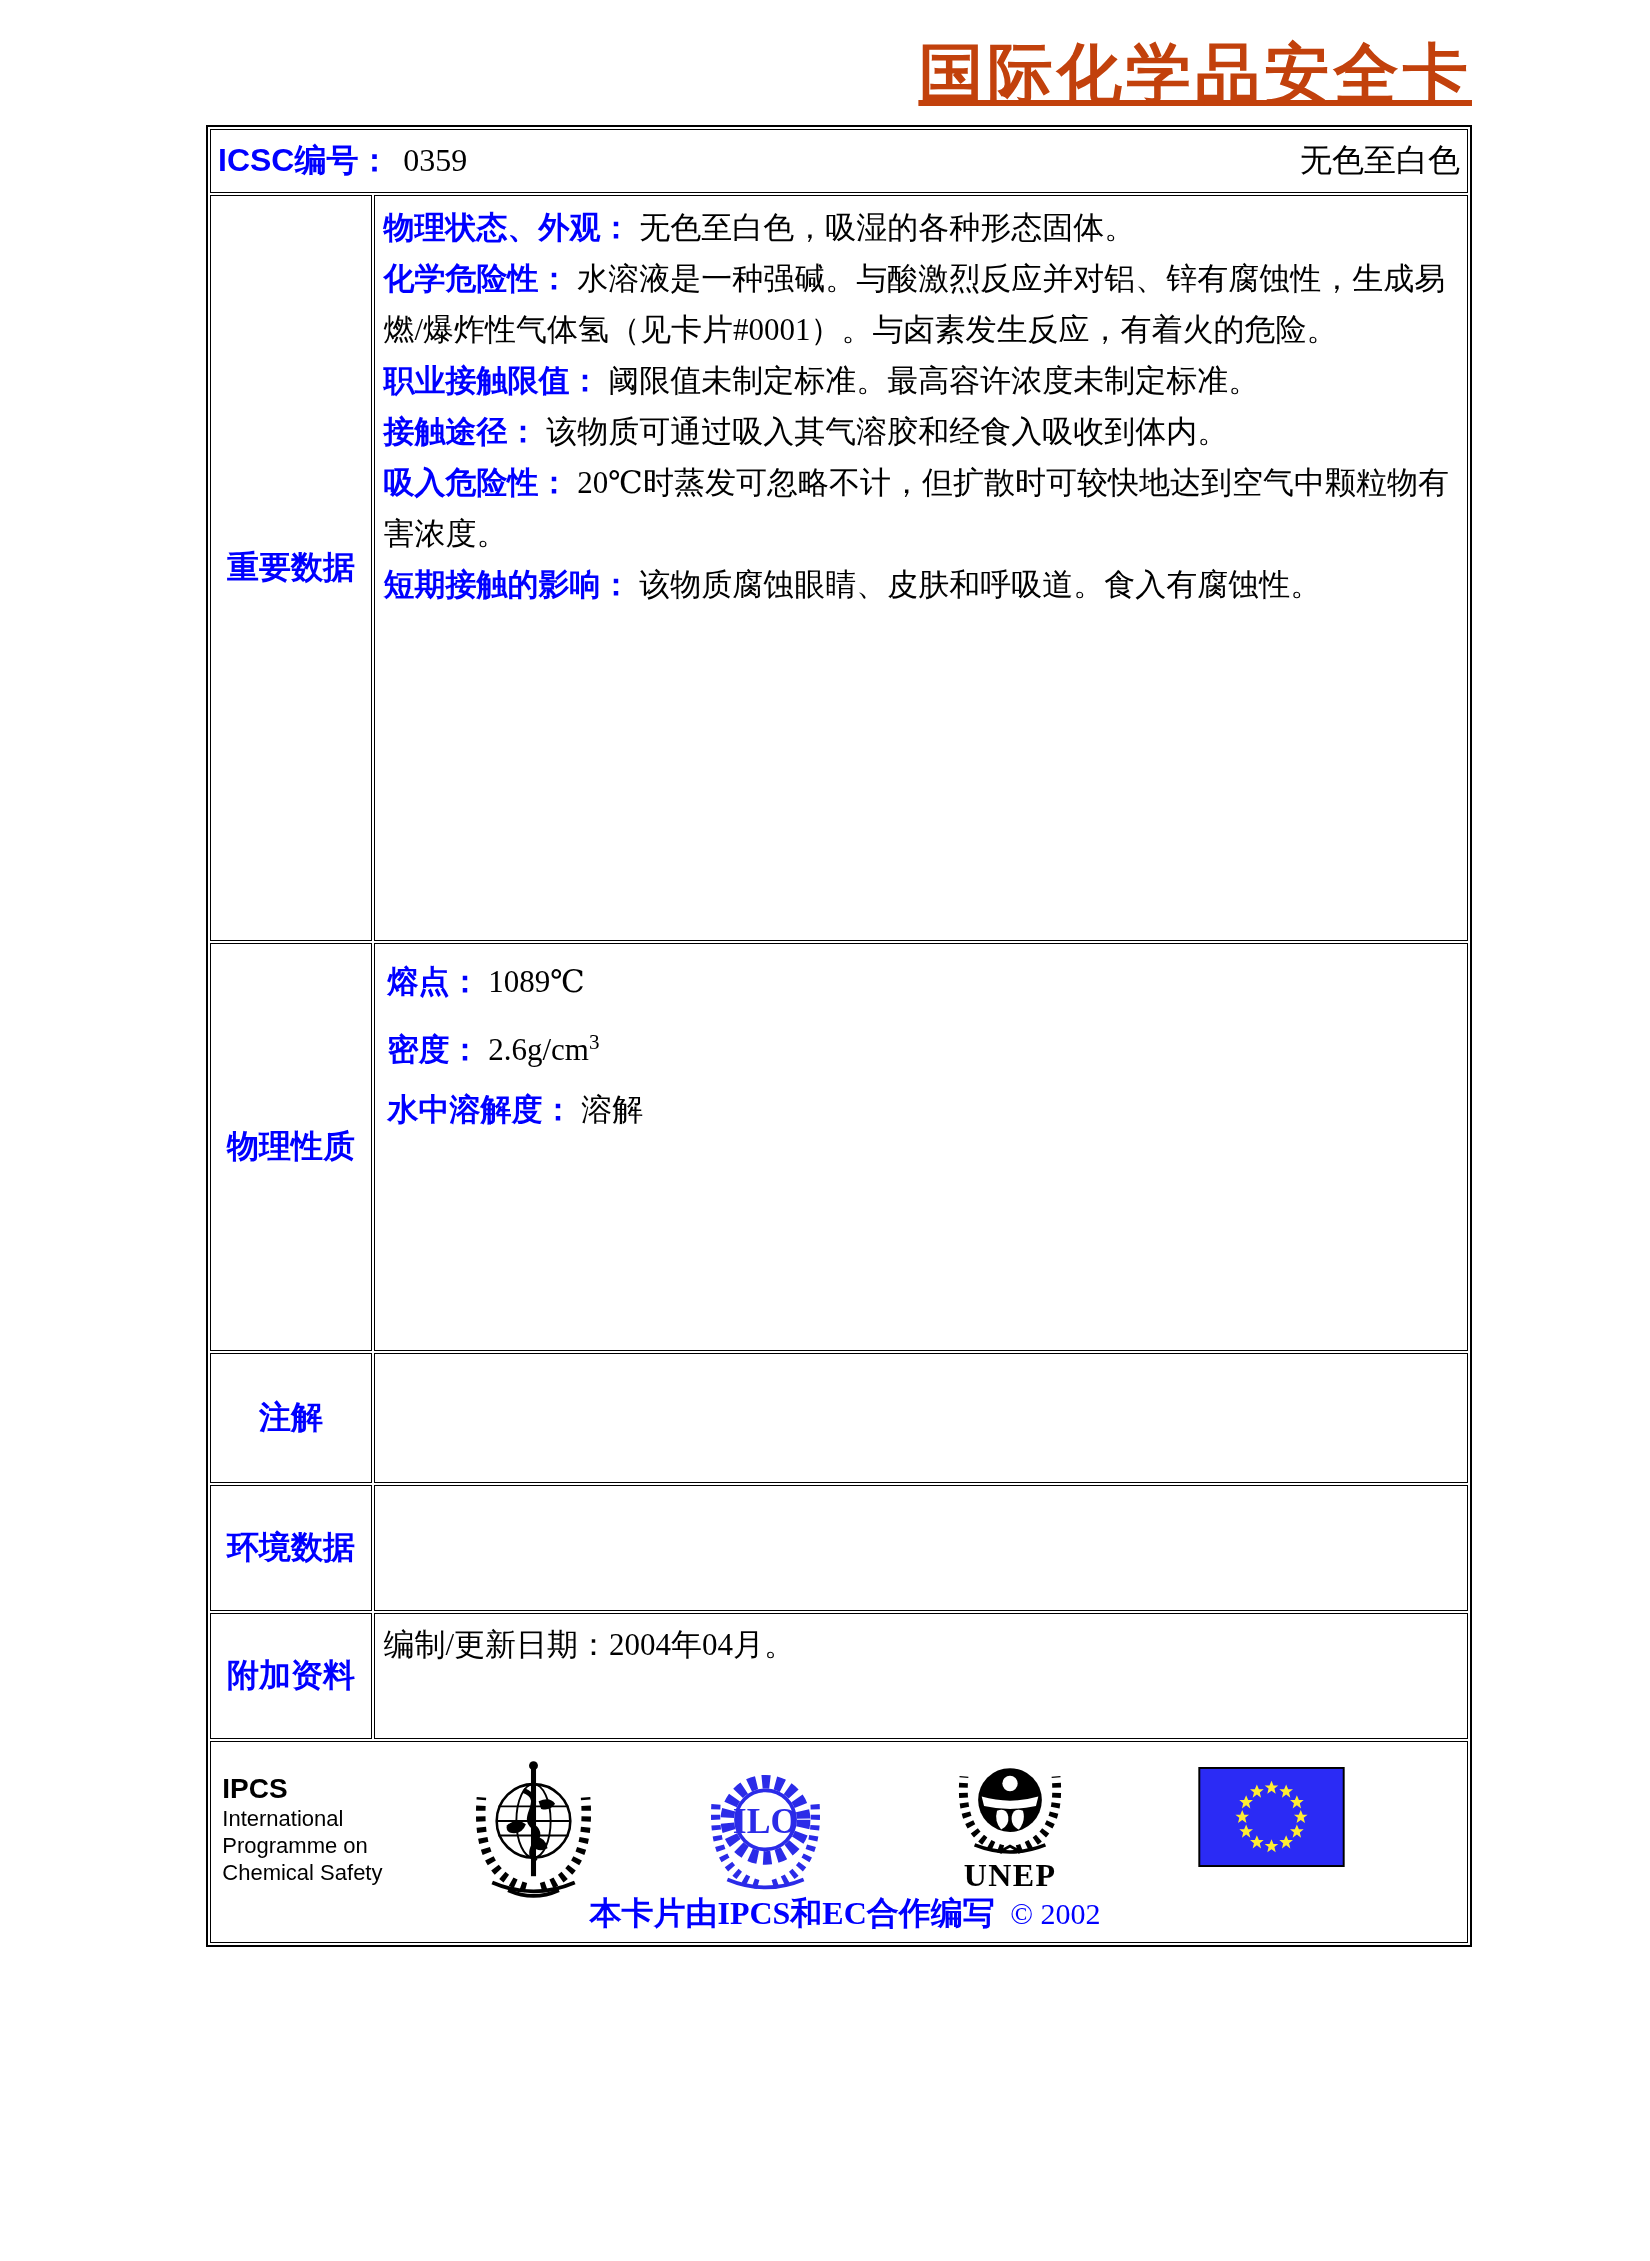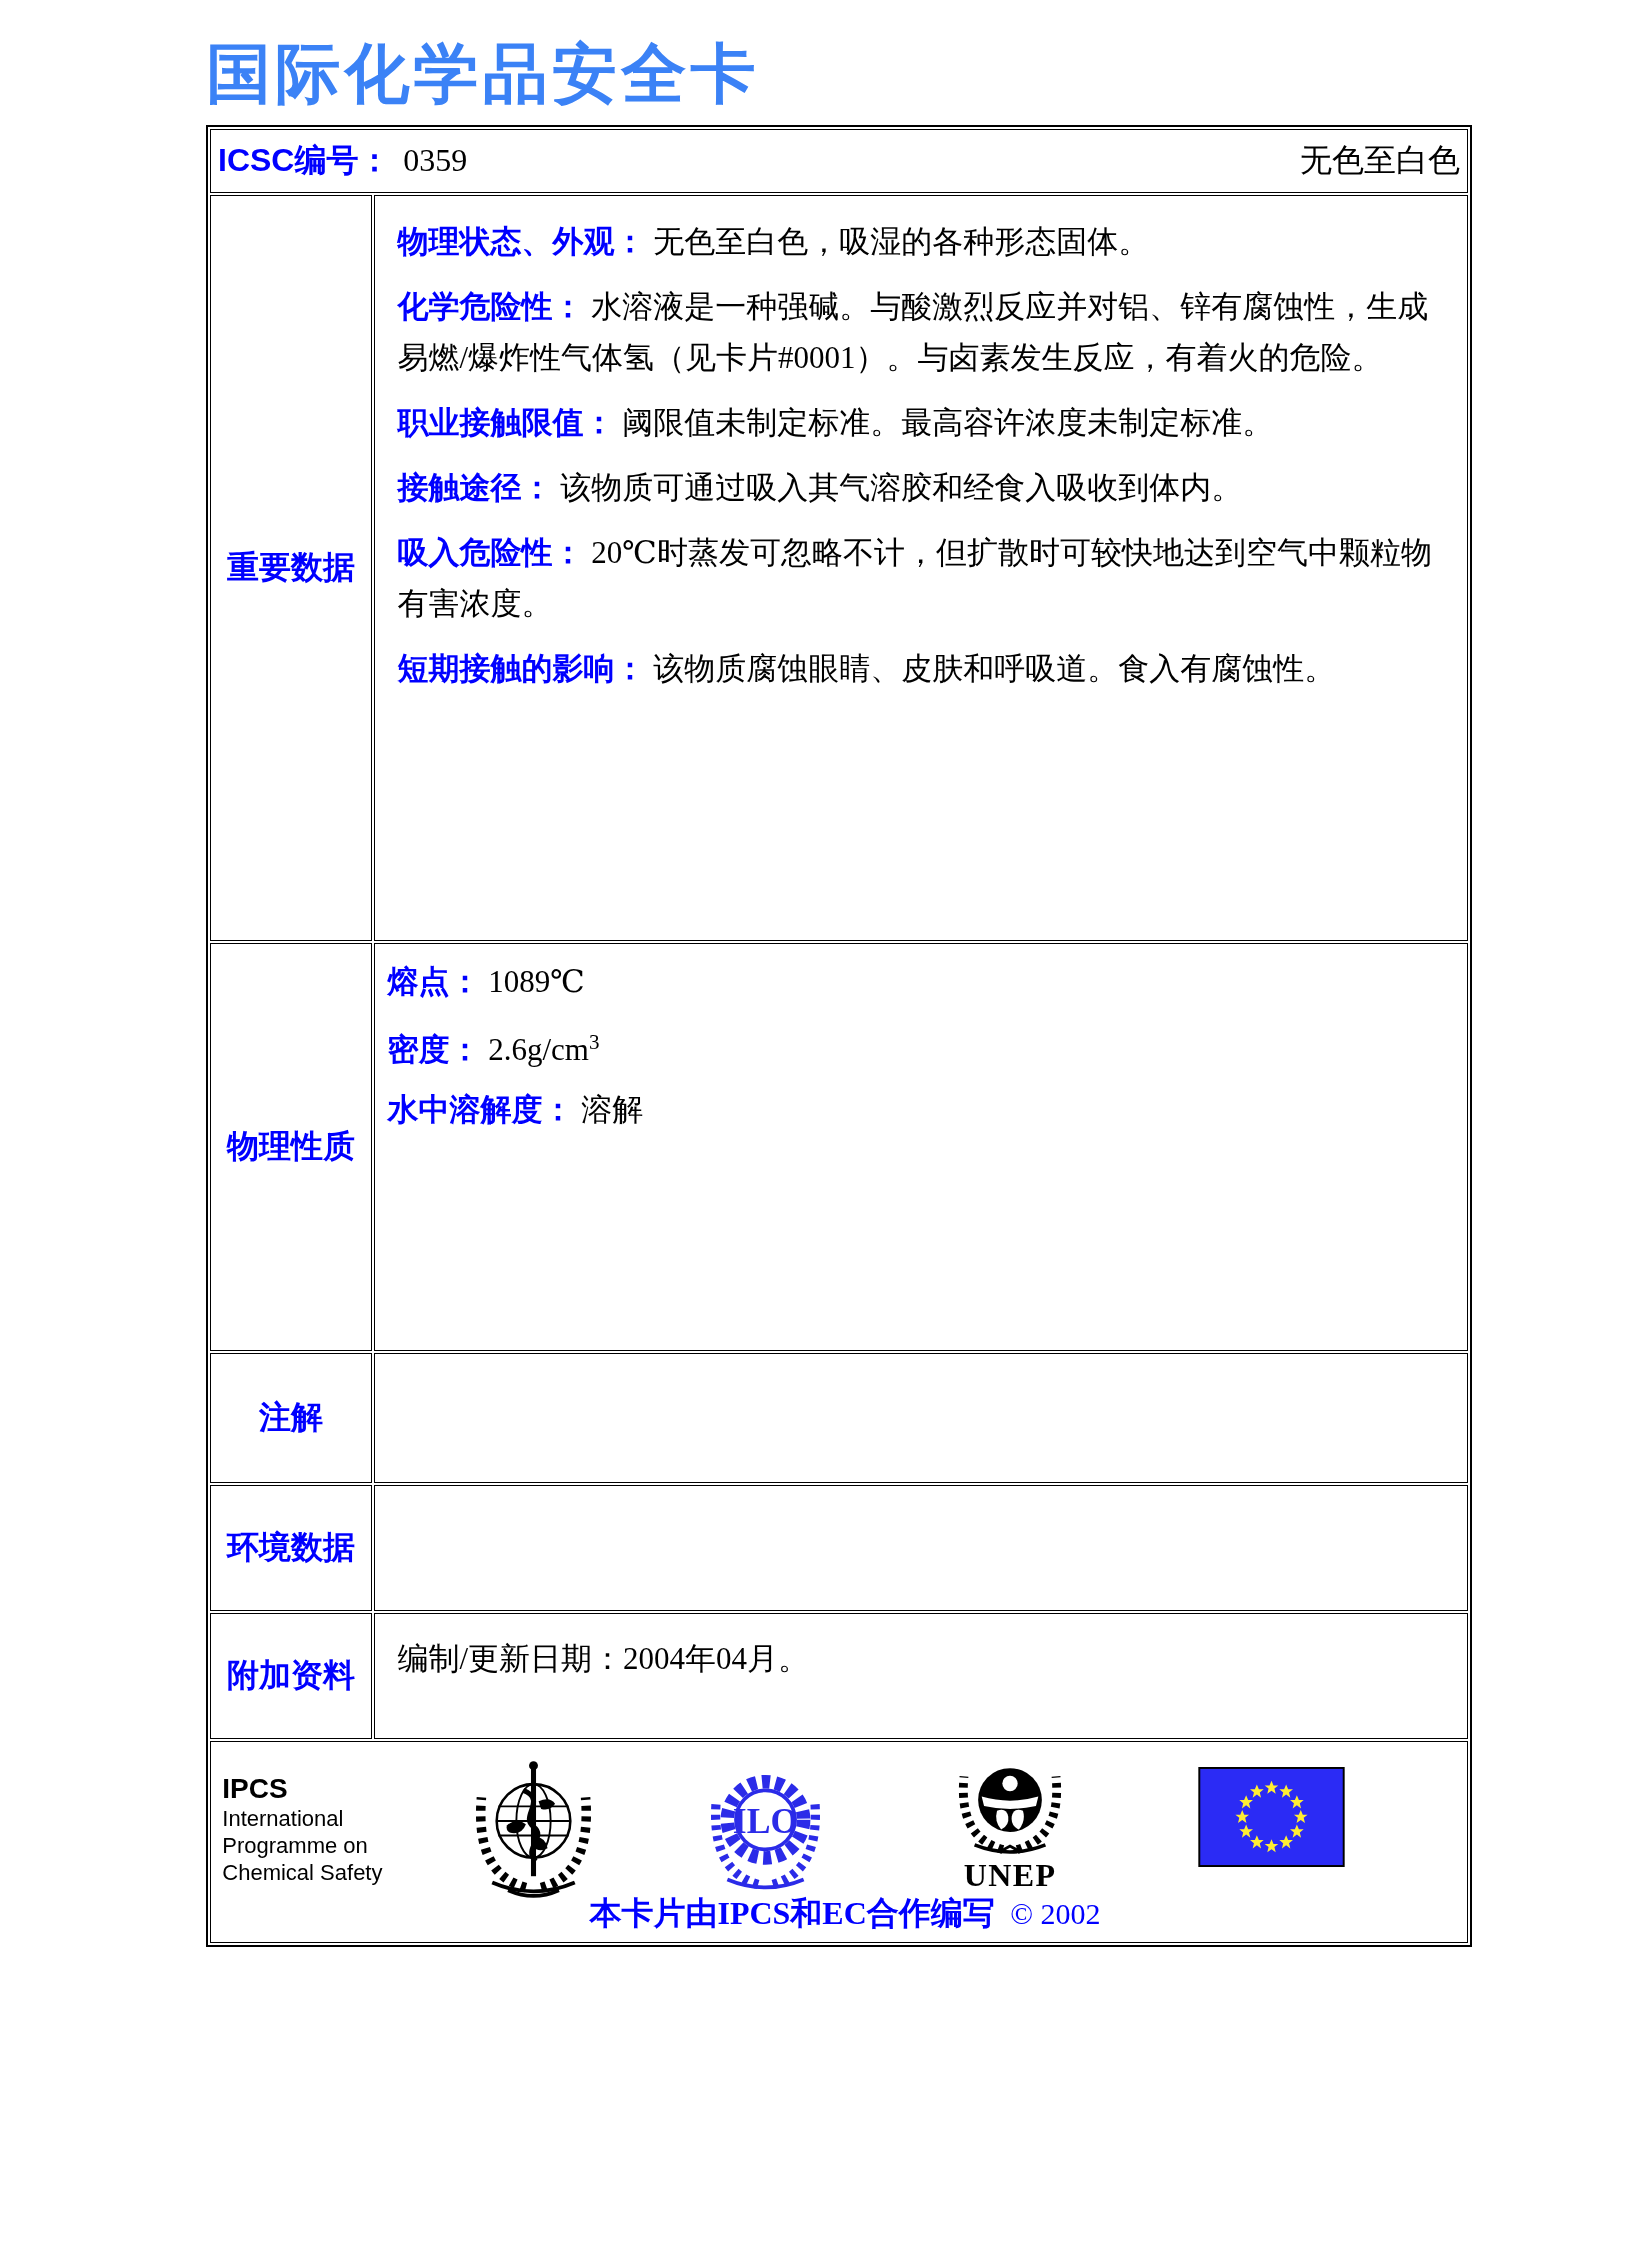--- a/index.html
+++ b/index.html
@@ -4,44 +4,44 @@
 <style>
   html,body{margin:0;padding:0;background:#fff;}
   body{
     width:1651px;height:2261px;position:relative;
     font-family:"Liberation Serif","DejaVu Serif",serif;
     color:#000;
   }
   
   .page-title{
     position:absolute;left:206px;top:30px;width:1266px;
-    text-align:left;color:#3b82f6;
+    text-align:right;color:#c2410c;
     font-family:"DejaVu Serif","Liberation Serif",serif;
-    font-weight:bold;font-size:65px;letter-spacing:4.2px;white-space:nowrap;
+    font-weight:bold;font-size:65px;letter-spacing:4.2px;white-space:nowrap;text-decoration:underline;
   }
   
   .card-table{
     position:absolute;left:206px;top:125px;width:1266px;
     border-collapse:separate;border-spacing:2.1px;
     border:2.1px solid #000;background:#fff;table-layout:fixed;
   }
   .card-table td{border:1.4px solid #000;background:#fff;vertical-align:top;}
   col.label-col{width:162px;}
   td.row-label{
     vertical-align:middle;text-align:center;color:#0000ff;
     font-family:"Liberation Sans","DejaVu Sans",sans-serif;
     font-weight:bold;font-size:32px;
   }
   td.row-content{padding:5.6px 8.5px;font-size:31px;line-height:51px;}
   .inline-label{
     color:#0000ff;
     font-family:"Liberation Sans","DejaVu Sans",sans-serif;
     font-weight:bold;
   }
-  .para{margin:14px;}
+  .para{margin:0;}
   
   .hdr-cell{height:62px;vertical-align:middle !important;padding:0 7px;margin-left:33px;}
   .hdr-flex{display:flex;justify-content:space-between;align-items:center;font-size:32px;}
   .hdr-left{white-space:nowrap;}
   .hdr-num{margin-left:12.7px;}
   .hdr-name{white-space:nowrap;}
   
   .h-important{height:733px;}
   .h-physical{height:395px;}
   .h-env{height:113px;}

